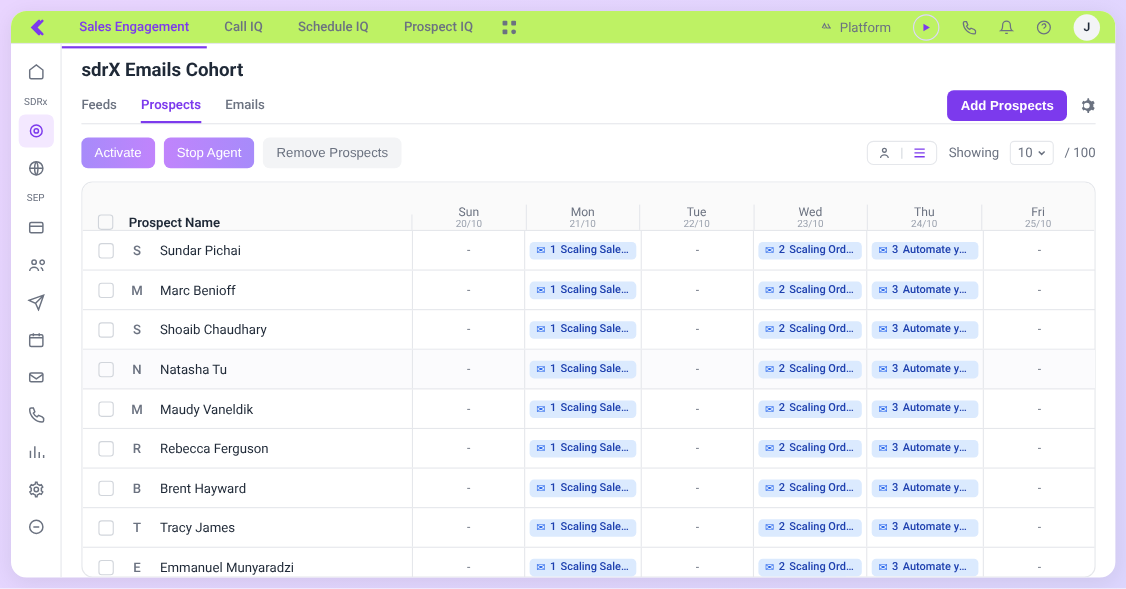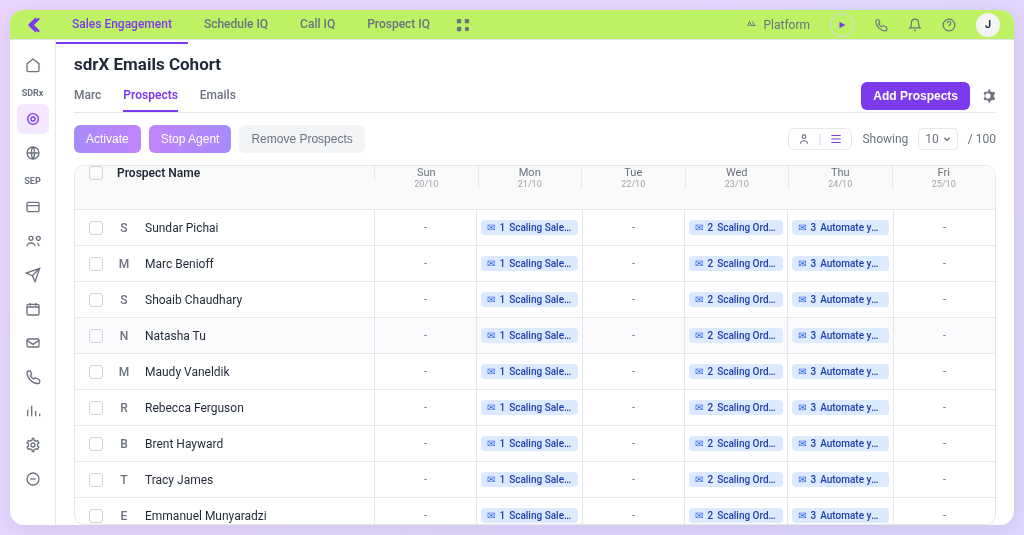--- a/index.html
+++ b/index.html
@@ -77,21 +77,21 @@
   .sidebar{
     width:46px;border-right:1px solid var(--border);
     display:flex;flex-direction:column;align-items:center;
     padding-top:10px;gap:4px;
   }
   .side-ico{
     width:32px;height:30px;display:flex;align-items:center;justify-content:center;
     color:var(--text-muted);border-radius:6px;cursor:pointer;
   }
   .side-ico.accent{color:var(--purple);background:#F3E8FF;}
-  .side-label{font-size:9px;color:var(--text-muted);font-weight:700;margin:4px 0 2px;}
+  .side-label{font-size:9px;color:var(--text-muted);font-weight:400;margin:4px 0 2px;}
   .main{
     flex:1;display:flex;flex-direction:column;min-width:0;padding:0 18px;
   }
   .page-title{font-size:17px;font-weight:700;margin:14px 0 6px;}
   .subtabs{
     display:flex;align-items:center;border-bottom:1px solid var(--border);
     gap:22px;position:relative;
   }
   .subtab{
     padding:8px 0;font-size:12px;color:var(--text-muted);font-weight:500;cursor:pointer;
@@ -123,21 +123,21 @@
   }
   .showing-sel{
     border:1px solid var(--border);border-radius:4px;padding:3px 6px;display:flex;align-items:center;gap:4px;
   }
   
   .table-wrap{
     flex:1;border:1px solid var(--border);border-radius:10px;overflow:hidden;min-height:0;
     display:flex;flex-direction:column;
   }
   .thead{
-    display:flex;align-items:flex-start;height:44px;background:#fafafa;border-bottom:1px solid var(--border);
+    display:flex;align-items:flex-end;height:44px;background:#fafafa;border-bottom:1px solid var(--border);
     font-size:11px;color:var(--text-muted);
   }
   .th-name{
     width:300px;display:flex;align-items:center;padding-left:14px;gap:14px;font-weight:600;color:var(--text);
     border-right:1px solid var(--border);font-size:12px;
   }
   .th-day{
     flex:1;display:flex;flex-direction:column;align-items:center;justify-content:center;
     border-right:1px solid var(--border);
   }
@@ -180,22 +180,22 @@
 <div class="app">
 
   <div class="topnav">
     <div class="logo">
       <svg width="18" height="18" viewBox="0 0 24 24">
           <path d="M14 4 L6 12 L14 20 M18 4 L10 12 L18 20" stroke="#7C3AED" stroke-width="3" fill="none" stroke-linecap="round"></path>
         </svg>
     </div>
     <div class="topnav-tabs" id="topnav-tabs">
         <div class="topnav-tab active">Sales Engagement</div>
+        <div class="topnav-tab">Call IQ</div>
         <div class="topnav-tab">Schedule IQ</div>
-        <div class="topnav-tab">Call IQ</div>
         <div class="topnav-tab">Prospect IQ</div>
       </div>
     <div class="topnav-icon">
       <svg width="14" height="14" viewBox="0 0 16 16" fill="currentColor">
           <rect x="1" y="1" width="5" height="5" rx="1"></rect>
           <rect x="10" y="1" width="5" height="5" rx="1"></rect>
           <rect x="1" y="10" width="5" height="5" rx="1"></rect>
           <circle cx="12.5" cy="12.5" r="2.5"></circle>
         </svg>
     </div>
@@ -304,21 +304,21 @@
             <circle cx="12" cy="12" r="9"></circle>
             <path d="M8 12h8"></path>
           </svg>
         </div>
     </div>
 
     <div class="main">
       <div class="page-title">sdrX Emails Cohort</div>
 
       <div class="subtabs">
-        <div class="subtab">Marc</div>
+        <div class="subtab">Feeds</div>
           <div class="subtab active">Prospects</div>
           <div class="subtab">Emails</div>
         <div class="subtabs-right">
           <button class="btn-primary">Add Prospects</button>
           <div class="gear">
             <svg width="16" height="16" viewBox="0 0 24 24" fill="currentColor">
                 <path d="M12 8a4 4 0 1 0 0 8 4 4 0 0 0 0-8zm9 4c0 .6 0 1.1-.2 1.7l2 1.5-2 3.4-2.3-1a7 7 0 0 1-3 1.7L15 22h-2l-.5-2.7a7 7 0 0 1-3-1.7l-2.3 1-2-3.4 2-1.5A7 7 0 0 1 7 12c0-.6 0-1.1.2-1.7l-2-1.5 2-3.4 2.3 1a7 7 0 0 1 3-1.7L13 2h2l.5 2.7a7 7 0 0 1 3 1.7l2.3-1 2 3.4-2 1.5c.1.6.2 1.1.2 1.7z"></path>
               </svg>
           </div>
         </div>

